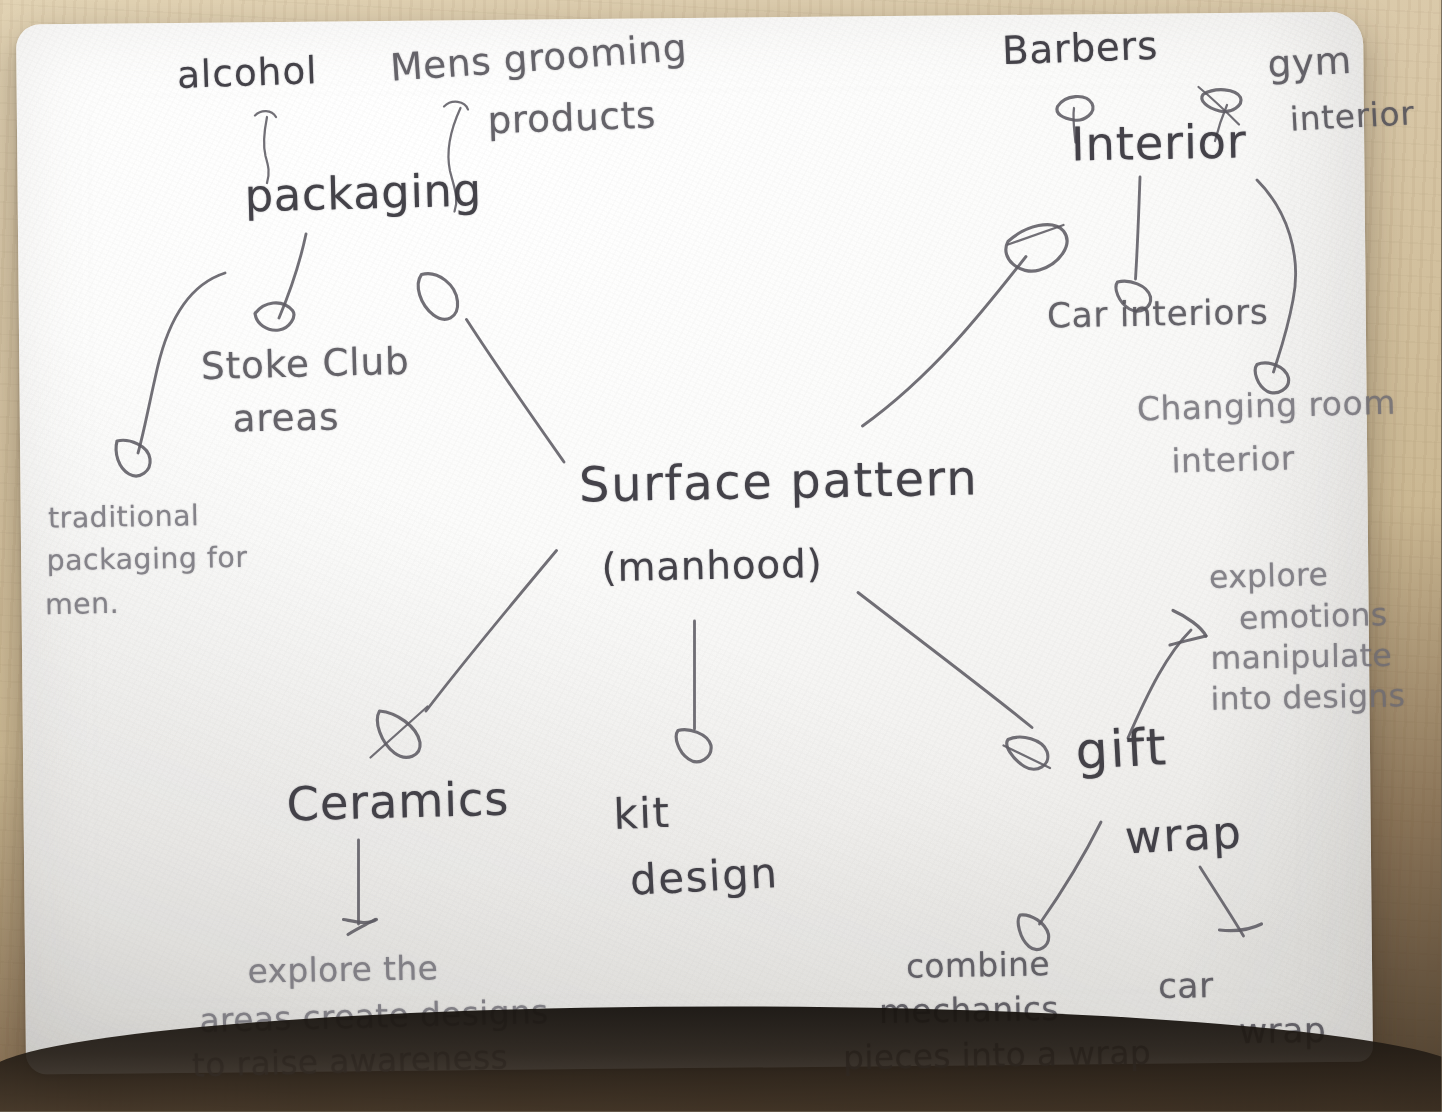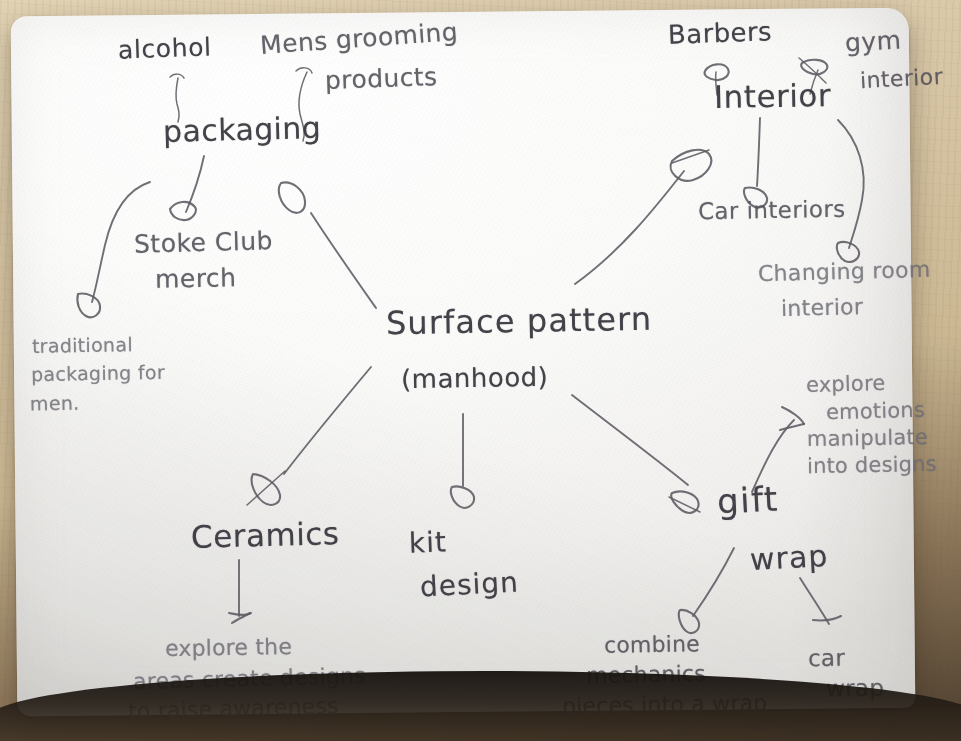--- a/index.html
+++ b/index.html
@@ -224,21 +224,21 @@
   </svg>
 
   <div class="ink dark" style="left:118px; top:34px; font-size:25px; letter-spacing:.6px; transform:rotate(-2deg);">alcohol</div>
 
   <div class="ink" style="left:260px; top:24px; font-size:25px; letter-spacing:.4px; transform:rotate(-4deg);">Mens grooming</div>
   <div class="ink" style="left:325px; top:64px; font-size:25px; letter-spacing:.4px; transform:rotate(-2deg);">products</div>
 
   <div class="ink dark" style="left:163px; top:112px; font-size:30px; letter-spacing:.4px; transform:rotate(-1.5deg);">packaging</div>
 
   <div class="ink" style="left:134px; top:228px; font-size:25px; letter-spacing:.5px; transform:rotate(-1.5deg);">Stoke Club</div>
-  <div class="ink" style="left:155px; top:264px; font-size:25px; letter-spacing:.5px; transform:rotate(-1deg);">merch</div>
+  <div class="ink" style="left:155px; top:264px; font-size:25px; letter-spacing:.5px; transform:rotate(-1deg);">areas</div>
 
   <div class="ink light" style="left:32px; top:334px; font-size:19px; letter-spacing:.3px; transform:rotate(-1deg);">traditional</div>
   <div class="ink light" style="left:31px; top:362px; font-size:19px; letter-spacing:.3px; transform:rotate(-1deg);">packaging for</div>
   <div class="ink light" style="left:30px; top:392px; font-size:19px; letter-spacing:.3px; transform:rotate(-1deg);">men.</div>
 
   <div class="ink dark" style="left:668px; top:18px; font-size:26px; letter-spacing:.4px; transform:rotate(-2deg);">Barbers</div>
 
   <div class="ink" style="left:845px; top:27px; font-size:25px; letter-spacing:.4px; transform:rotate(-3deg);">gym</div>
   <div class="ink" style="left:860px; top:66px; font-size:22px; letter-spacing:.4px; transform:rotate(-3deg);">interior</div>
 
@@ -266,18 +266,18 @@
 
   <div class="ink light" style="left:806px; top:372px; font-size:21px; letter-spacing:.2px; transform:rotate(-1.5deg);">explore</div>
   <div class="ink light" style="left:826px; top:399px; font-size:21px; letter-spacing:.2px; transform:rotate(-1.5deg);">emotions</div>
   <div class="ink light" style="left:807px; top:426px; font-size:21px; letter-spacing:.2px; transform:rotate(-1deg);">manipulate</div>
   <div class="ink light" style="left:807px; top:453px; font-size:21px; letter-spacing:.2px; transform:rotate(-1deg);">into designs</div>
 
   <div class="ink" style="left:604px; top:632px; font-size:22px; letter-spacing:.2px; transform:rotate(-1deg);">combine</div>
   <div class="ink" style="left:586px; top:662px; font-size:22px; letter-spacing:.2px; transform:rotate(-1deg);">mechanics</div>
   <div class="ink" style="left:562px; top:692px; font-size:22px; letter-spacing:.2px; transform:rotate(-1deg);">pieces into a wrap</div>
 
-  <div class="ink" style="left:808px; top:645px; font-size:23px; letter-spacing:.3px; transform:rotate(-1deg);">car</div>
+  <div class="ink" style="left:772px; top:645px; font-size:23px; letter-spacing:.3px; transform:rotate(-1deg);">car</div>
   <div class="ink" style="left:826px; top:675px; font-size:23px; letter-spacing:.3px; transform:rotate(-1deg);">wrap</div>
 
   <div class="bottom-shadow"></div>
 
 </div>
 
 </body></html>

